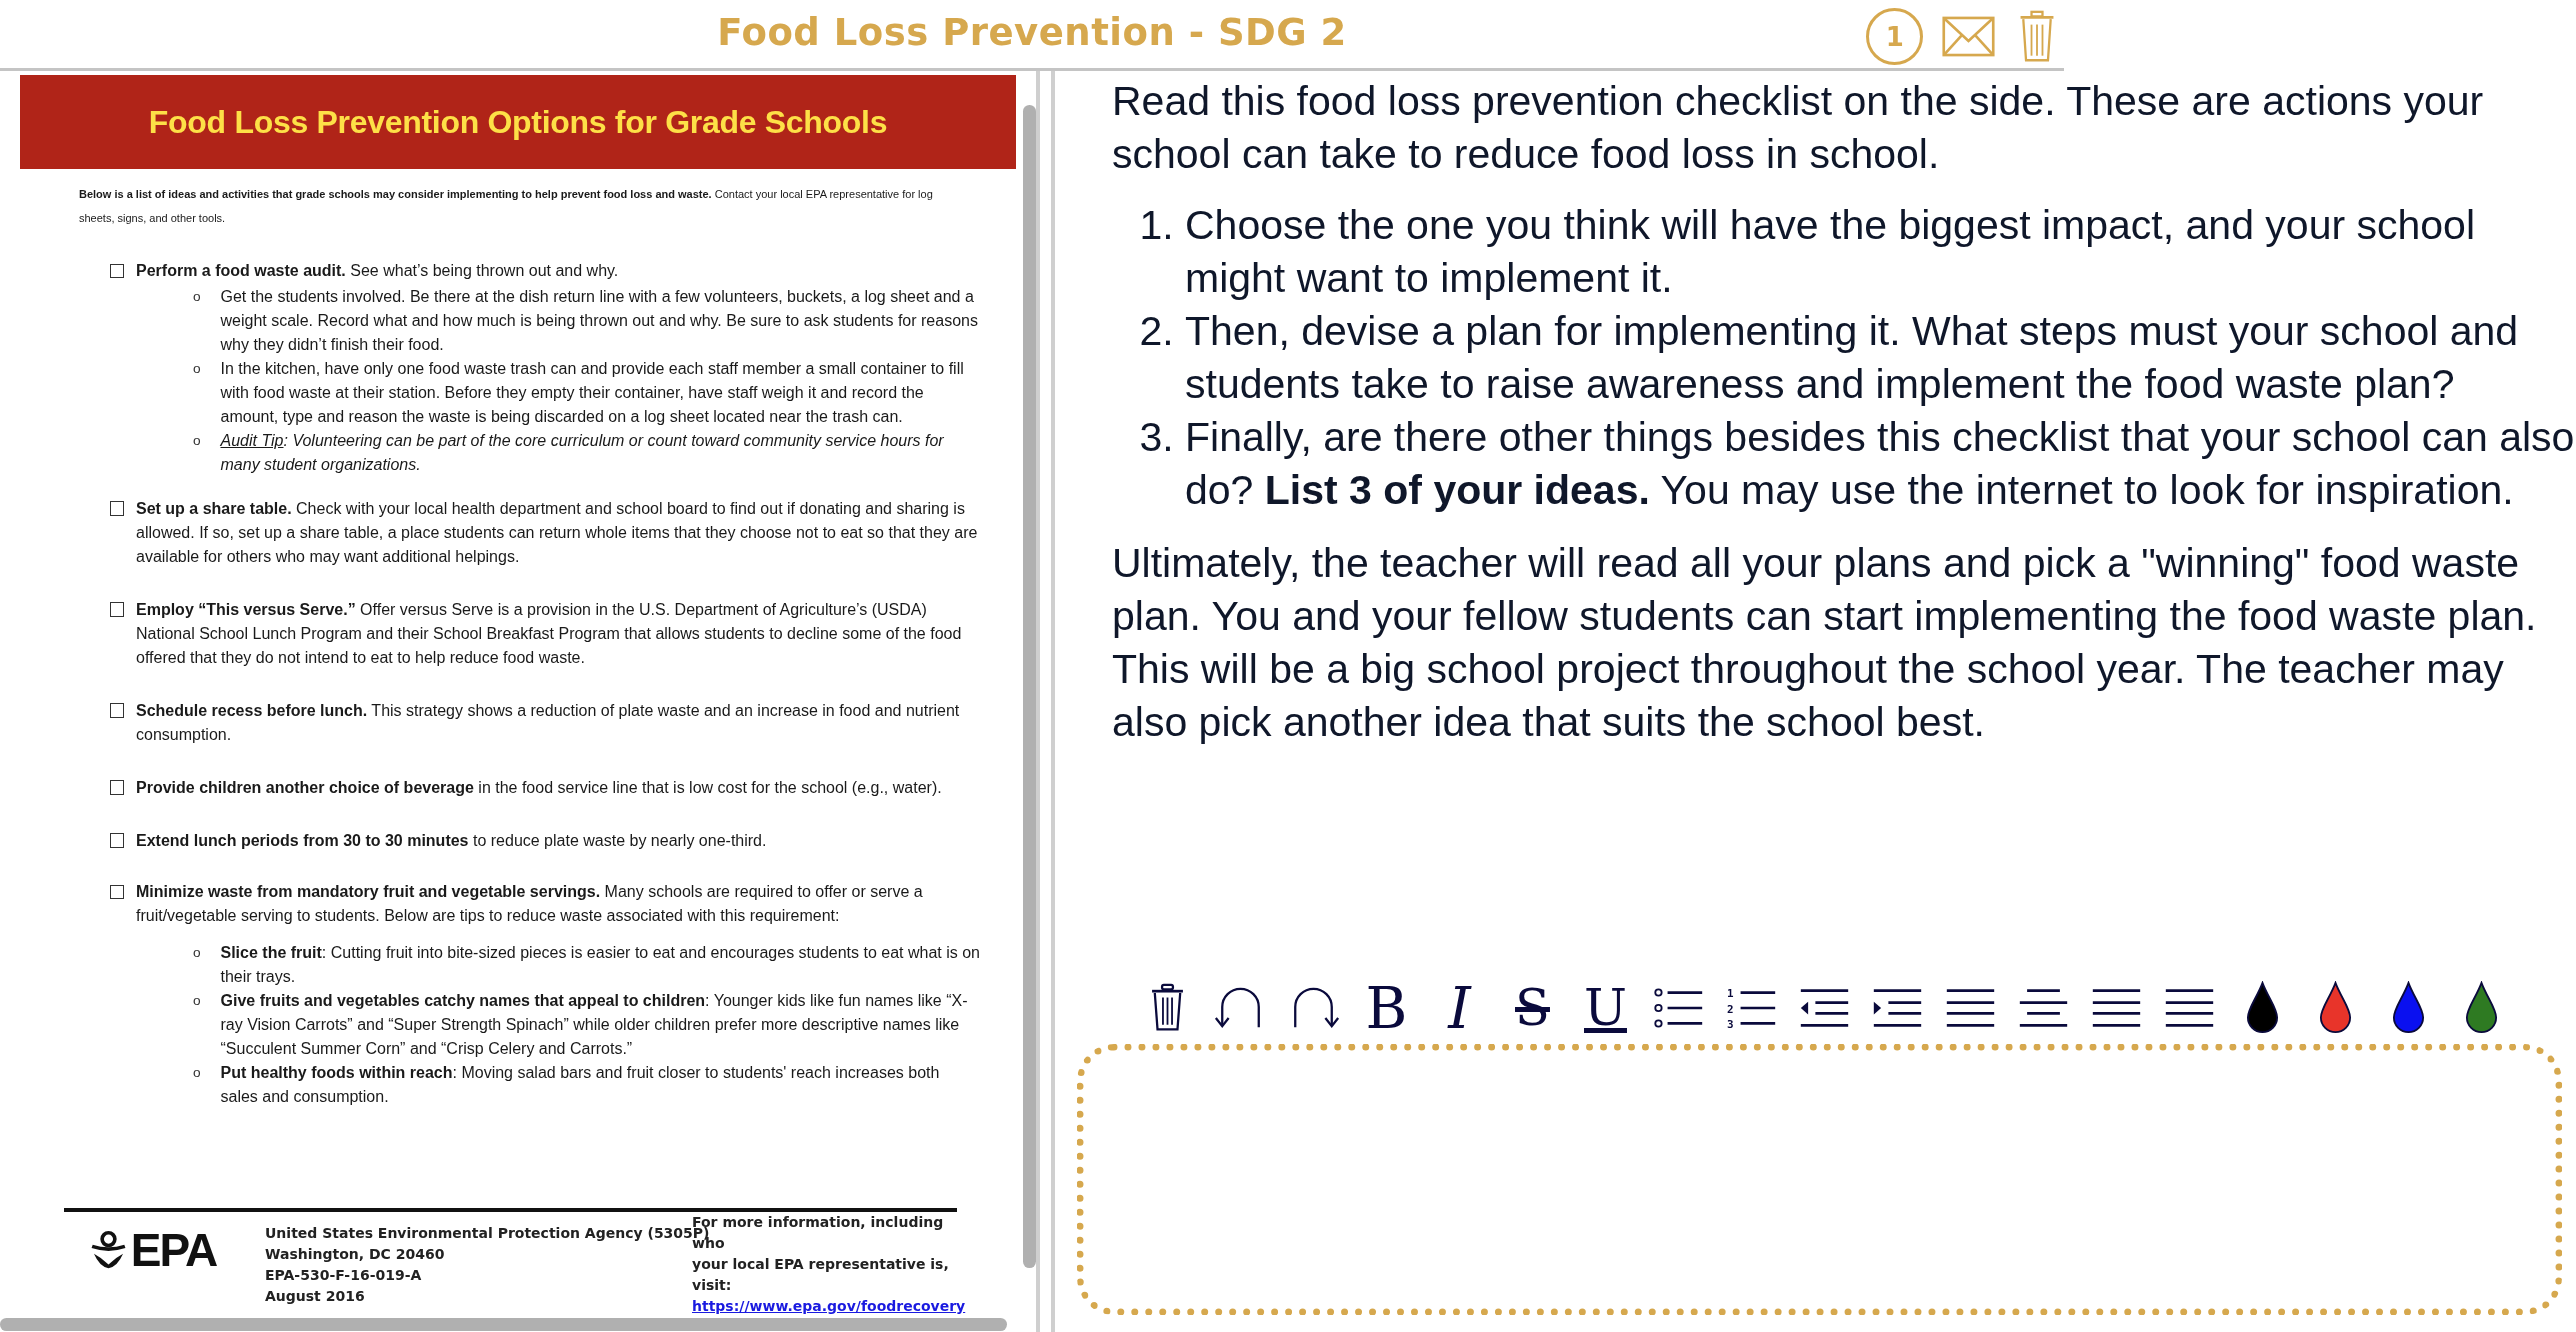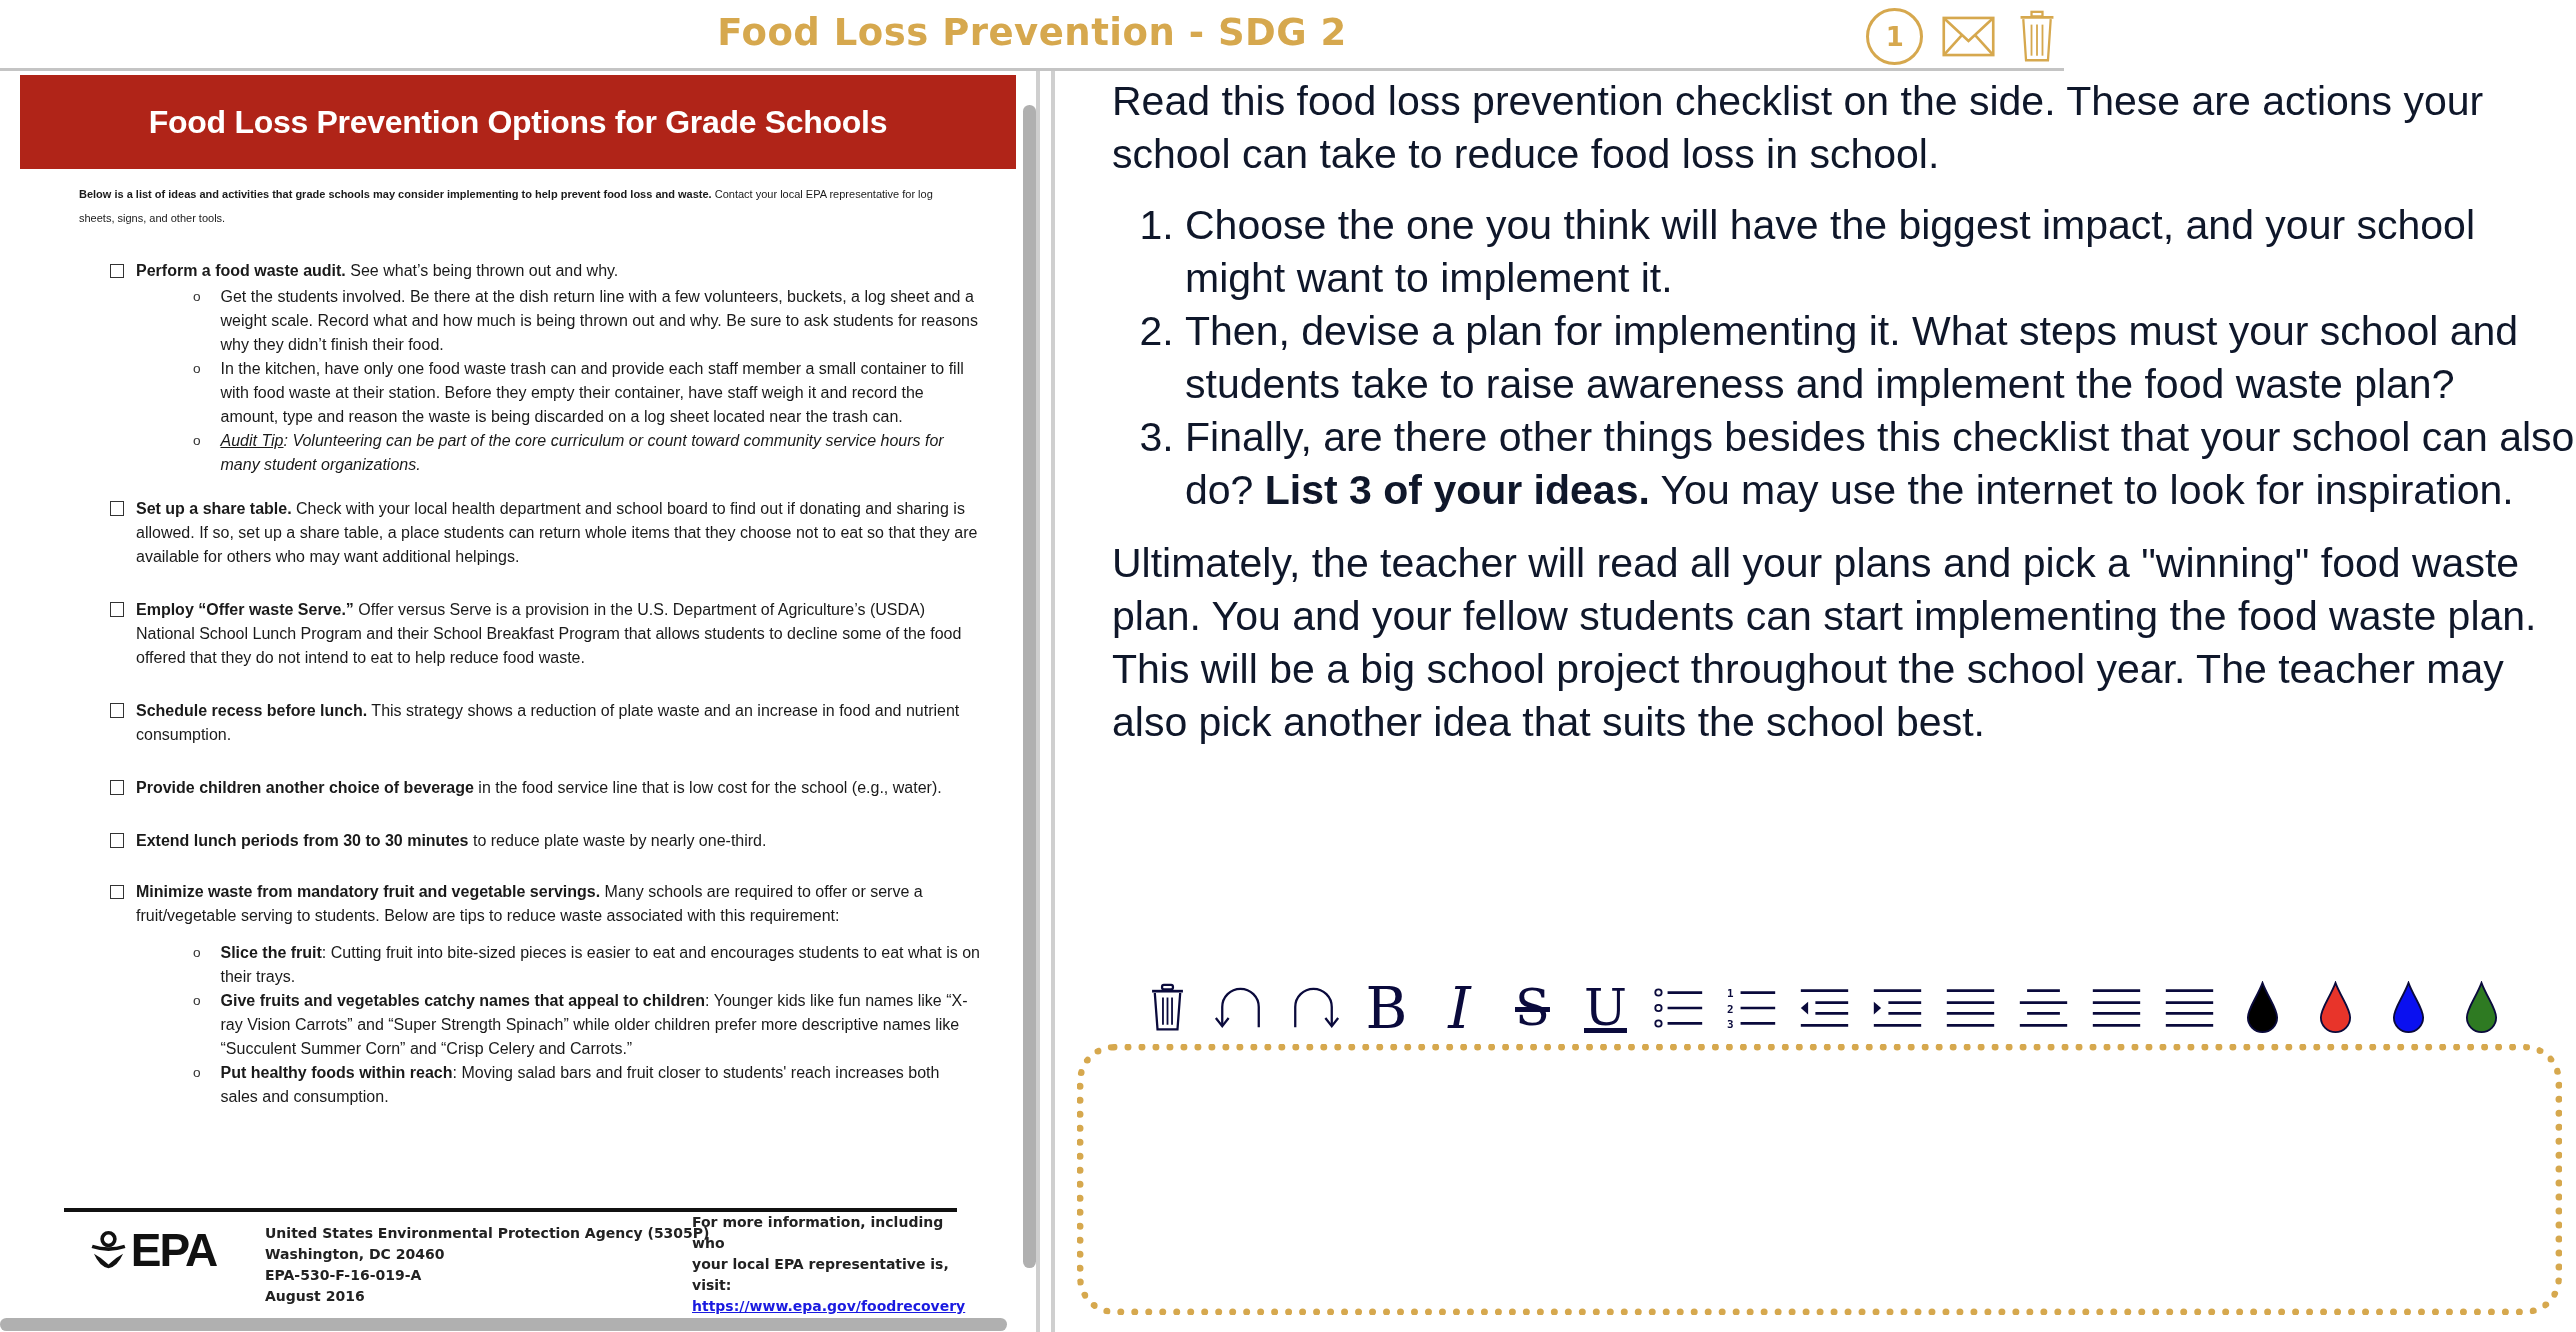--- a/index.html
+++ b/index.html
@@ -10,21 +10,21 @@
   .topbar { position: absolute; left: 0; top: 0; width: 2064px; height: 71px; border-bottom: 3.7px solid #c4c4c4; background: #fff; }
   .app-title { position: absolute; left: 0; right: 0; top: 11px; text-align: center; font-size: 37px; font-weight: bold; color: #d6a84e; font-family: "DejaVu Sans", sans-serif; letter-spacing: 0.5px; }
   .hdr-icons { position: absolute; right: 0; top: 7.3px; height: 59px; display: flex; align-items: center; }
   .count-badge { width: 57px; height: 57px; border: 3.7px solid #d6a84e; border-radius: 50%; display: flex; align-items: center; justify-content: center; color: #d6a84e; font-weight: bold; font-size: 26px; margin-right: 18.3px; }
   .hdr-icon { width: 53px; height: 53px; margin-right: 20px; }
   .hdr-icon:last-child { margin-right: 5.5px; width: 44px; }
 
   
   .doc-pane { position: absolute; left: 0; top: 75px; width: 1036px; height: 1258px; overflow: hidden; background: #fff; }
   .doc-page { position: absolute; left: 20px; top: 0; width: 996px; font-family: "Liberation Sans", sans-serif; color: #1a1a1a; }
-  .doc-banner { height: 94px; background: #b02418; color: #ffffff; font-family: "Liberation Sans", sans-serif; font-weight: bold; font-size: 32px; text-align: center; line-height: 94px; letter-spacing: -0.3px; }
+  .doc-banner { height: 94px; background: #b02418; color: #fde047; font-family: "Liberation Sans", sans-serif; font-weight: bold; font-size: 32px; text-align: center; line-height: 94px; letter-spacing: -0.3px; }
   .doc-intro { margin: 13px 0 0 59px; width: 879px; font-size: 11px; line-height: 24px; }
   .doc-intro b { font-weight: bold; }
   .doc-list { margin: 29px 0 0 90px; width: 870px; }
   .doc-item { position: relative; padding-left: 26px; font-size: 16px; line-height: 24px; margin-bottom: 27.5px; }
   .doc-item .cb { position: absolute; left: 0; top: 4.6px; width: 13.7px; height: 14.6px; border: 1.8px solid #333; }
   .sub-list { margin: 1.8px 0 0 57px; }
   .sub-item { position: relative; padding-left: 27.5px; line-height: 24px; }
   .sub-item::before { content: "o"; position: absolute; left: 0; top: 0; font-size: 13.7px; color: #333; }
   .u { text-decoration: underline; }
 
@@ -99,21 +99,21 @@
         </div>
       </div>
 
       <div class="doc-item" style="margin-bottom:29px">
         <span class="cb"></span>
         <b>Set up a share table.</b><span> Check with your local health department and school board to find out if donating and sharing is allowed. If so, set up a share table, a place students can return whole items that they choose not to eat so that they are available for others who may want additional helpings.</span>
       </div>
 
       <div class="doc-item" style="margin-bottom:29px">
         <span class="cb"></span>
-        <b>Employ “Offer waste Serve.”</b><span> Offer versus Serve is a provision in the U.S. Department of Agriculture’s (USDA) National School Lunch Program and their School Breakfast Program that allows students to decline some of the food offered that they do not intend to eat to help reduce food waste.</span>
+        <b>Employ “This versus Serve.”</b><span> Offer versus Serve is a provision in the U.S. Department of Agriculture’s (USDA) National School Lunch Program and their School Breakfast Program that allows students to decline some of the food offered that they do not intend to eat to help reduce food waste.</span>
       </div>
 
       <div class="doc-item" style="margin-bottom:29px">
         <span class="cb"></span>
         <b>Schedule recess before lunch.</b><span> This strategy shows a reduction of plate waste and an increase in food and nutrient consumption.</span>
       </div>
 
       <div class="doc-item" style="margin-bottom:29px">
         <span class="cb"></span>
         <b>Provide children another choice of beverage</b><span> in the food service line that is low cost for the school (e.g., water).</span>

